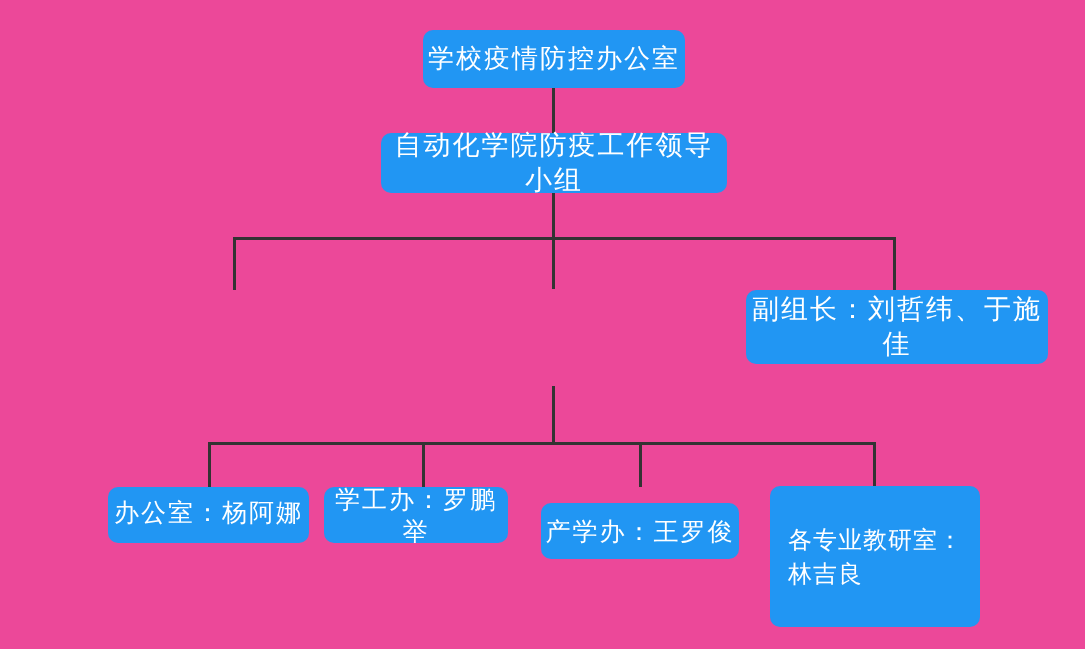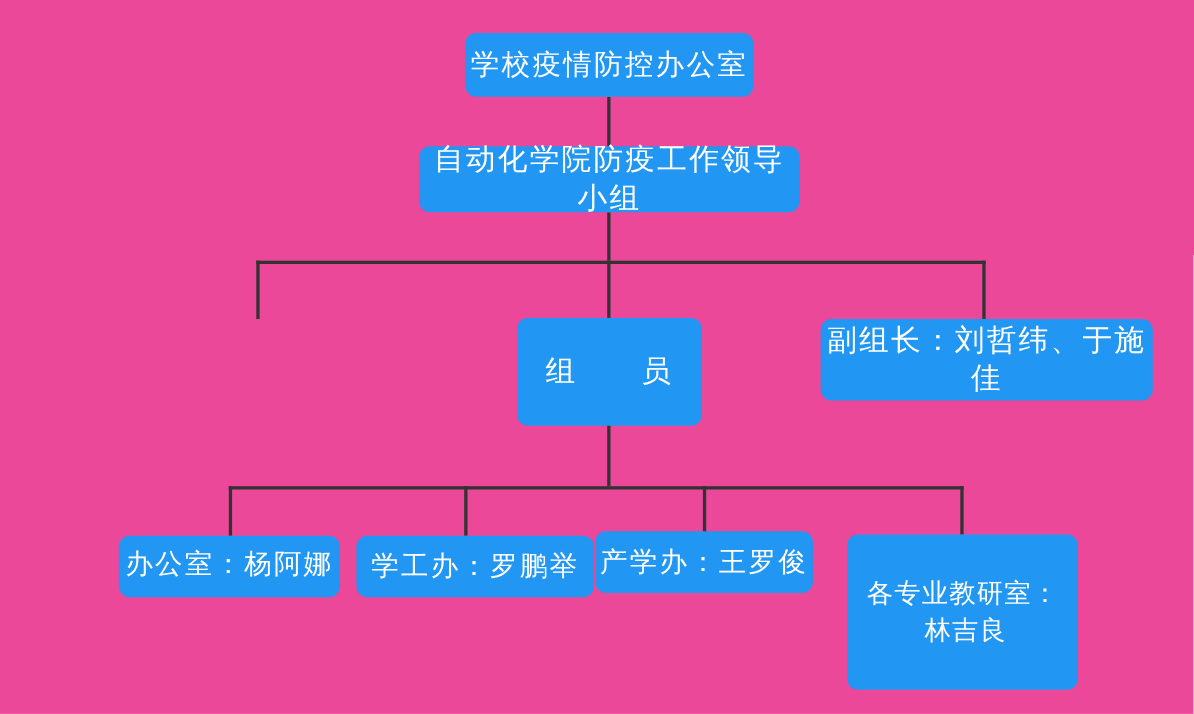--- a/index.html
+++ b/index.html
@@ -32,27 +32,27 @@
     position: absolute;
     background: #333333;
   }
   
   .n-root            { left: 423px; top: 30px;  width: 262px; height: 58px;  font-size: 26px; }
   .n-leading-group   { left: 381px; top: 133px; width: 346px; height: 60px;  font-size: 27px; }
   .n-leader          { left: 85px;  top: 290px; width: 298px; height: 96px;  font-size: 27px; }
   .n-members         { left: 470px; top: 289px; width: 168px; height: 98px;  font-size: 27px; }
   .n-deputy          { left: 746px; top: 290px; width: 302px; height: 74px;  font-size: 27px; }
   .n-office          { left: 108px; top: 487px; width: 201px; height: 56px;  font-size: 25px; font-family: Liberation Mono, monospace; }
-  .n-student         { left: 324px; top: 487px; width: 216px; height: 56px;  font-size: 25px; }
-  .n-industry        { left: 541px; top: 483px; width: 198px; height: 56px;  font-size: 25px; }
+  .n-student         { left: 324px; top: 487px; width: 184px; height: 56px;  font-size: 25px; }
+  .n-industry        { left: 541px; top: 503px; width: 198px; height: 56px;  font-size: 25px; }
   .n-research        { left: 770px; top: 486px; width: 210px; height: 141px; font-size: 24px;
                        flex-direction: column; align-items: stretch; justify-content: center;
                        padding: 8px 12px 8px 18px; letter-spacing: 1px; }
   .n-research .research-line { text-align: left; line-height: 34px; white-space: nowrap; }
-  .n-research .research-line.centered { text-align: center; }
+  .n-research .research-line.centered { text-align: left; }
   
   .l-root-group      { left: 552px; top: 88px;  width: 3px;   height: 45px; }
   .l-group-h1        { left: 552px; top: 193px; width: 3px;   height: 44px; }
   .l-h1              { left: 233px; top: 237px; width: 663px; height: 3px;  }
   .l-h1-leader       { left: 233px; top: 237px; width: 3px;   height: 53px; }
   .l-h1-members      { left: 552px; top: 237px; width: 3px;   height: 52px; }
   .l-h1-deputy       { left: 893px; top: 237px; width: 3px;   height: 53px; }
   .l-members-h2      { left: 552px; top: 386px; width: 3px;   height: 56px; }
   .l-h2              { left: 208px; top: 442px; width: 668px; height: 3px;  }
   .l-h2-office       { left: 208px; top: 442px; width: 3px;   height: 45px; }
@@ -76,21 +76,20 @@
   <div class="line l-h2-office"></div>
   <div class="line l-h2-student"></div>
   <div class="line l-h2-industry"></div>
   <div class="line l-h2-research"></div>
 
   <div class="node n-root">学校疫情防控办公室</div>
 
   <div class="node n-leading-group">自动化学院防疫工作领导小组</div>
 
 
-  <div class="node n-members">组　　员</div>
 
   <div class="node n-deputy">副组长：刘哲纬、于施佳</div>
 
   <div class="node n-office">办公室：杨阿娜</div>
 
   <div class="node n-student">学工办：罗鹏举</div>
 
   <div class="node n-industry">产学办：王罗俊</div>
 
   <div class="node n-research">

